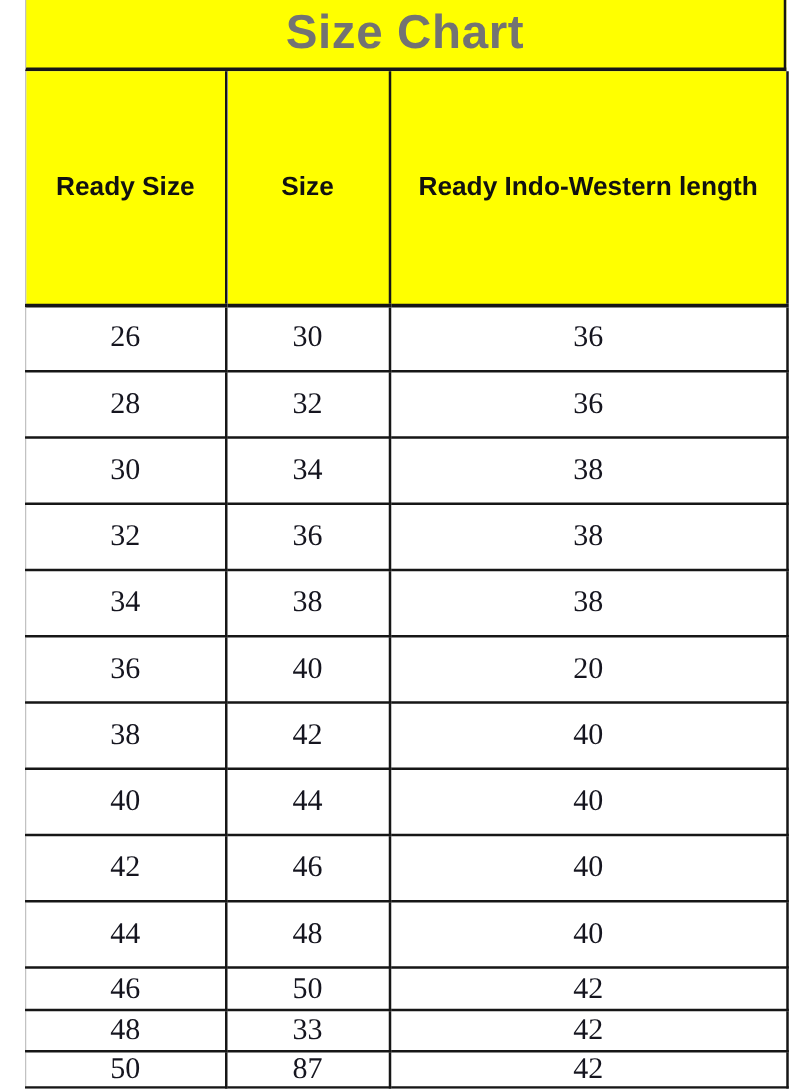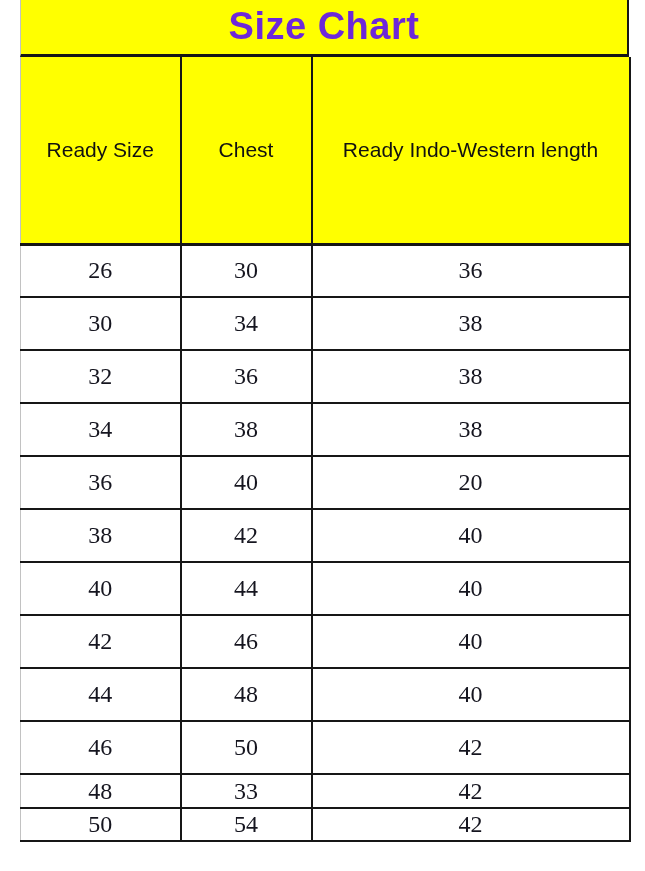--- a/index.html
+++ b/index.html
@@ -17,21 +17,21 @@
     margin-left: 20px;
     width: 609px;
   }
   .title-bar {
     box-sizing: border-box;
     height: 57px;
     background: #ffff00;
     border-left: 1px solid #c2c2c2;
     border-right: 2px solid #161616;
     border-bottom: 3px solid #161616;
-    color: #6d28d9;
+    color: #737373;
     font-size: 38px;
     font-weight: bold;
     text-align: center;
     line-height: 52px;
     letter-spacing: 0.5px;
   }
   table.size-table {
     border-collapse: collapse;
     table-layout: fixed;
     width: 609px;
@@ -49,21 +49,21 @@
     border-left: 1px solid #c2c2c2;
   }
   .size-table thead tr {
     height: 187px;
   }
   .size-table th {
     background: #ffff00;
     color: #111111;
     font-family: "Liberation Sans", sans-serif;
     font-size: 21px;
-    font-weight: normal;
+    font-weight: bold;
     border-top: none;
     border-bottom: 3px solid #161616;
   }
   .size-table tbody tr {
     height: 53px;
     background: #ffffff;
   }
   .size-table tbody tr:nth-child(11) { height: 34px; }
   .size-table tbody tr:nth-child(12) { height: 33px; }
   .size-table tbody tr:nth-child(13) { height: 28px; }
@@ -81,28 +81,33 @@
 
   <table class="size-table">
     <colgroup>
       <col style="width:160px">
       <col style="width:131px">
       <col style="width:318px">
     </colgroup>
     <thead>
       <tr>
         <th>Ready Size</th>
-        <th>Chest</th>
+        <th>Size</th>
         <th>Ready Indo-Western length</th>
       </tr>
     </thead>
     <tbody>
         <tr>
           <td>26</td>
           <td>30</td>
+          <td>36</td>
+        </tr>
+        <tr>
+          <td>28</td>
+          <td>32</td>
           <td>36</td>
         </tr>
         <tr>
           <td>30</td>
           <td>34</td>
           <td>38</td>
         </tr>
         <tr>
           <td>32</td>
           <td>36</td>
@@ -143,18 +148,18 @@
           <td>50</td>
           <td>42</td>
         </tr>
         <tr>
           <td>48</td>
           <td>33</td>
           <td>42</td>
         </tr>
         <tr>
           <td>50</td>
-          <td>54</td>
+          <td>87</td>
           <td>42</td>
         </tr>
       </tbody>
   </table>
 </div>
 
 </body></html>

